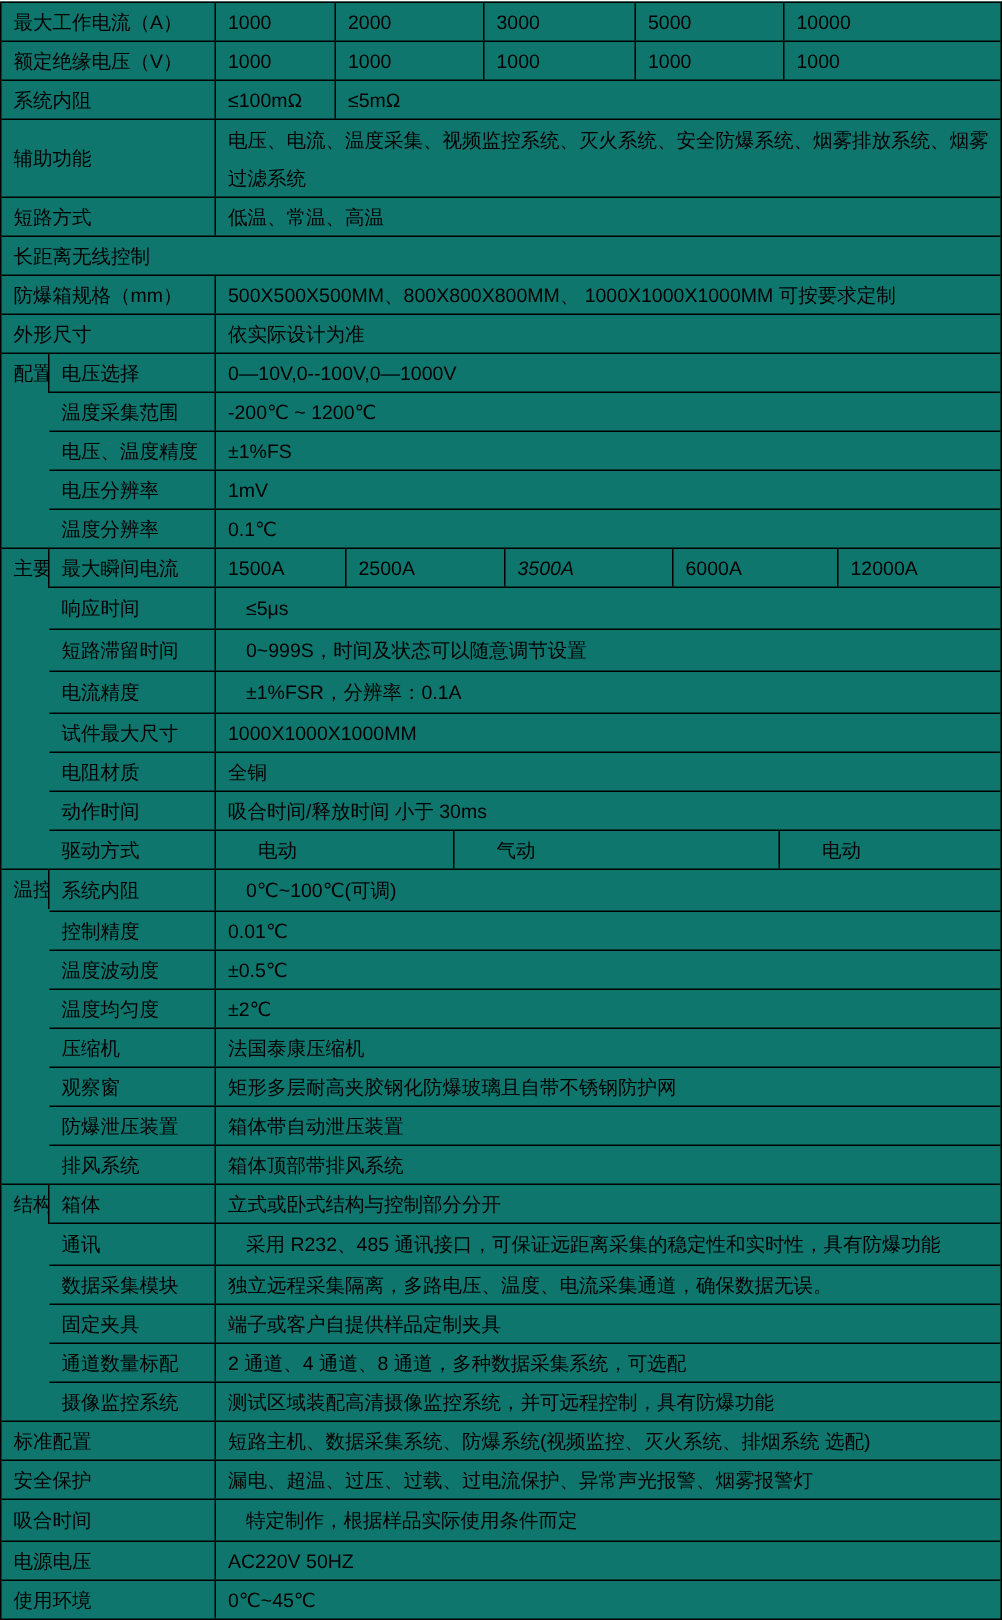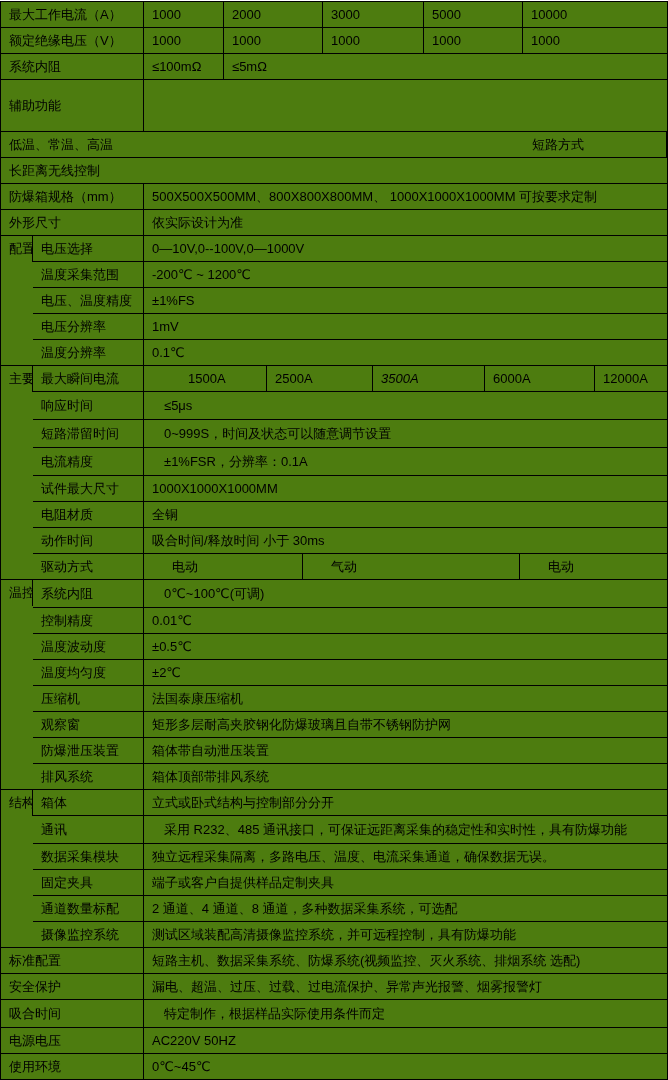--- a/index.html
+++ b/index.html
@@ -1,34 +1,34 @@
 <!DOCTYPE html>
 <html><head>
 <meta charset="utf-8">
 <style>
   html,body{margin:0;padding:0;background:#fff;}
   body{width:668px;height:1080px;font-family:"Liberation Sans","DejaVu Sans",sans-serif;color:#000;}
-  .sheet{width:668px;box-sizing:border-box;border:1px solid #000;margin-top:1px;background:#4d7c0f;}
+  .sheet{width:668px;box-sizing:border-box;border:1px solid #000;margin-top:1px;background:#0f766e;}
   .row{display:flex;height:26px;box-sizing:border-box;border-bottom:1px solid #000;}
   .row.h28{height:28px;gap:12px;}
   .row.h52{height:52px;}
   .row.hlast{height:25px;border-bottom:none;}
   .cell{box-sizing:border-box;height:100%;display:flex;align-items:center;
         padding:0 6px 0 8px;font-size:13px;border-right:1px solid #000;
         overflow:hidden;white-space:nowrap;}
   .cell.wrap{white-space:normal;line-height:25px;}
   .cell.last{flex:1;border-right:none;}
   .c-label{width:143px;}
   .c-glabel{width:111px;}
   
   .ct1{width:80px;} .ct2{width:99px;} .ct3{width:101px;} .ct4{width:99px;}
   
   .cs1{width:80px;}
   
-  .ci1{width:87px;margin-left:36px;} .ci2{width:106px;} .ci3{width:112px;font-style:italic;} .ci4{width:110px;}
+  .ci1{width:87px;} .ci2{width:106px;} .ci3{width:112px;font-style:italic;} .ci4{width:110px;}
   
   .cd1{width:159px;} .cd2{width:217px;}
   .cdrive{padding-left:28px;}
   
   .section{display:flex;border-bottom:1px solid #000;}
   .section .rows{flex:1;display:flex;flex-direction:column;min-width:0;}
   .section .rows .row:last-child{border-bottom:none;height:25px;}
   .cell.group{width:32px;display:block;padding:0;}
   .vtext{width:15px;margin:0 auto;word-break:break-all;line-height:26px;
          text-align:center;font-size:13px;}
@@ -57,25 +57,26 @@
   </div>
 
   <div class="row">
     <div class="cell c-label">系统内阻</div>
     <div class="cell cs1">≤100mΩ</div>
     <div class="cell last">≤5mΩ</div>
   </div>
 
   <div class="row h52">
     <div class="cell c-label">辅助功能</div>
-  </div>
-
-  <div class="row">
+    <div class="cell last wrap">电压、电流、温度采集、视频监控系统、灭火系统、安全防爆系统、烟雾排放系统、烟雾过滤系统</div>
+  </div>
+
+  <div class="row">
+    <div class="cell c-label">短路方式</div>
     <div class="cell last">低温、常温、高温</div>
-    <div class="cell c-label">短路方式</div>
   </div>
   <div class="row">
     <div class="cell last">长距离无线控制</div>
   </div>
   <div class="row">
     <div class="cell c-label">防爆箱规格（mm）</div>
     <div class="cell last">500X500X500MM、800X800X800MM、 1000X1000X1000MM 可按要求定制</div>
   </div>
   <div class="row">
     <div class="cell c-label">外形尺寸</div>

